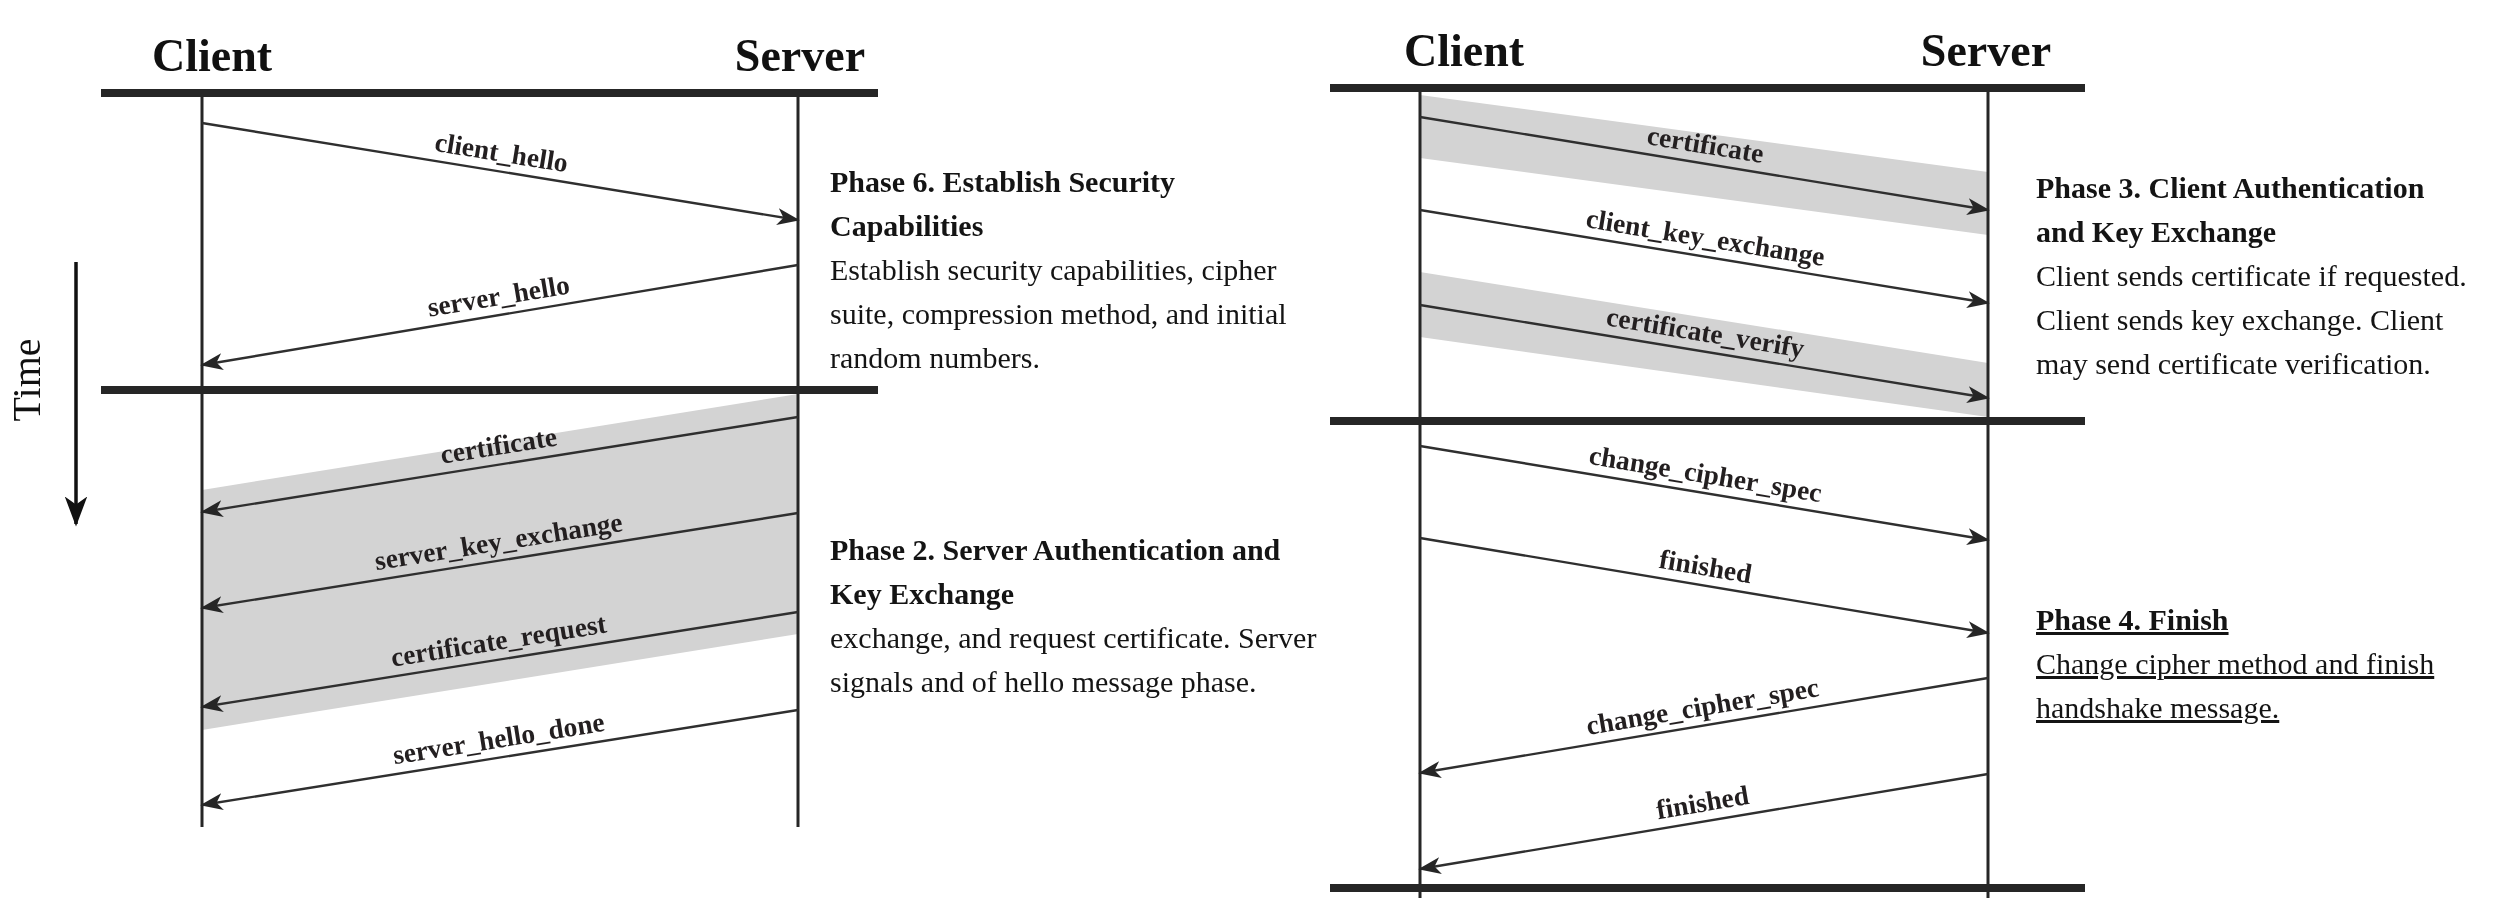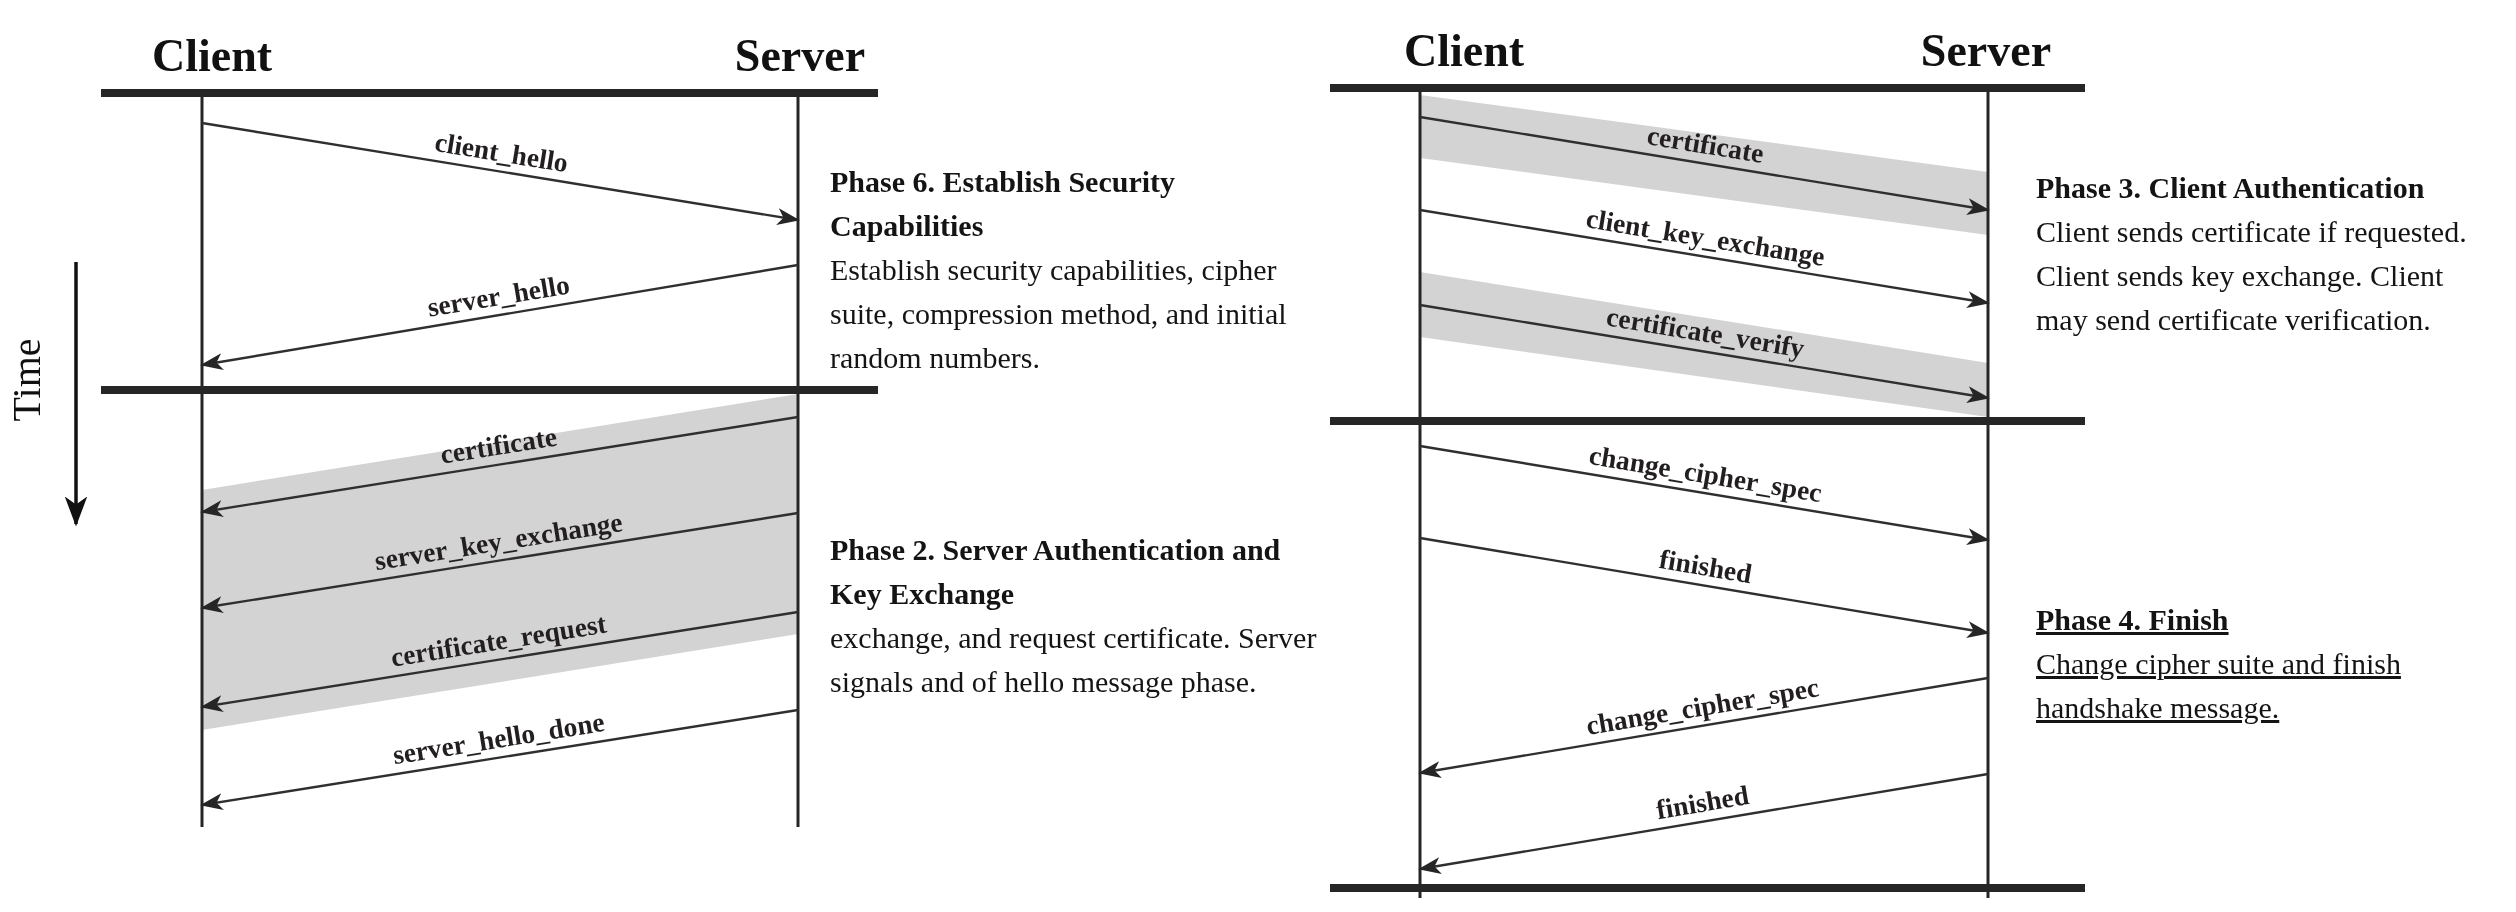--- a/index.html
+++ b/index.html
@@ -119,22 +119,23 @@
       <div class="ann-body-line">random numbers.</div>
     </div>
   <div class="ann" id="ann1">
       <div class="ann-title-line">Phase 2. Server Authentication and</div>
       <div class="ann-title-line">Key Exchange</div>
       <div class="ann-body-line">exchange, and request certificate. Server</div>
       <div class="ann-body-line">signals and of hello message phase.</div>
     </div>
   <div class="ann" id="ann2">
       <div class="ann-title-line">Phase 3. Client Authentication</div>
+      <div class="ann-title-line">and Key Exchange</div>
       <div class="ann-body-line">Client sends certificate if requested.</div>
       <div class="ann-body-line">Client sends key exchange. Client</div>
       <div class="ann-body-line">may send certificate verification.</div>
     </div>
   <div class="ann" id="ann3">
       <div class="ann-title-line">Phase 4. Finish</div>
-      <div class="ann-body-line">Change cipher suite and finish</div>
+      <div class="ann-body-line">Change cipher method and finish</div>
       <div class="ann-body-line">handshake message.</div>
     </div>
 </div>
 
 </body></html>

